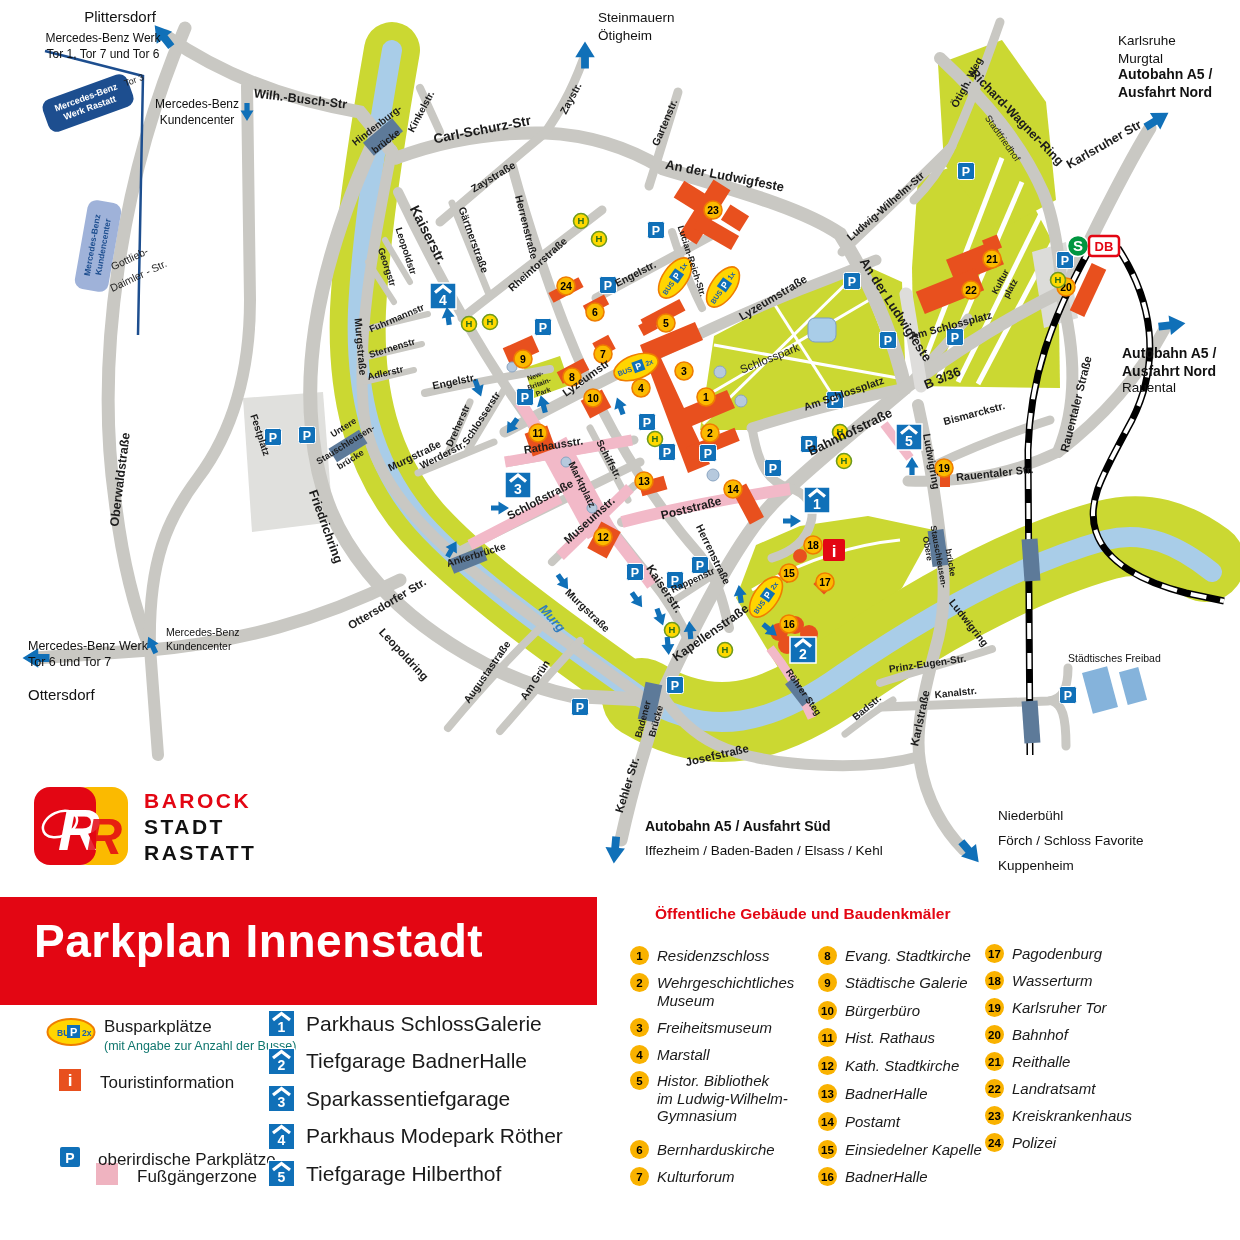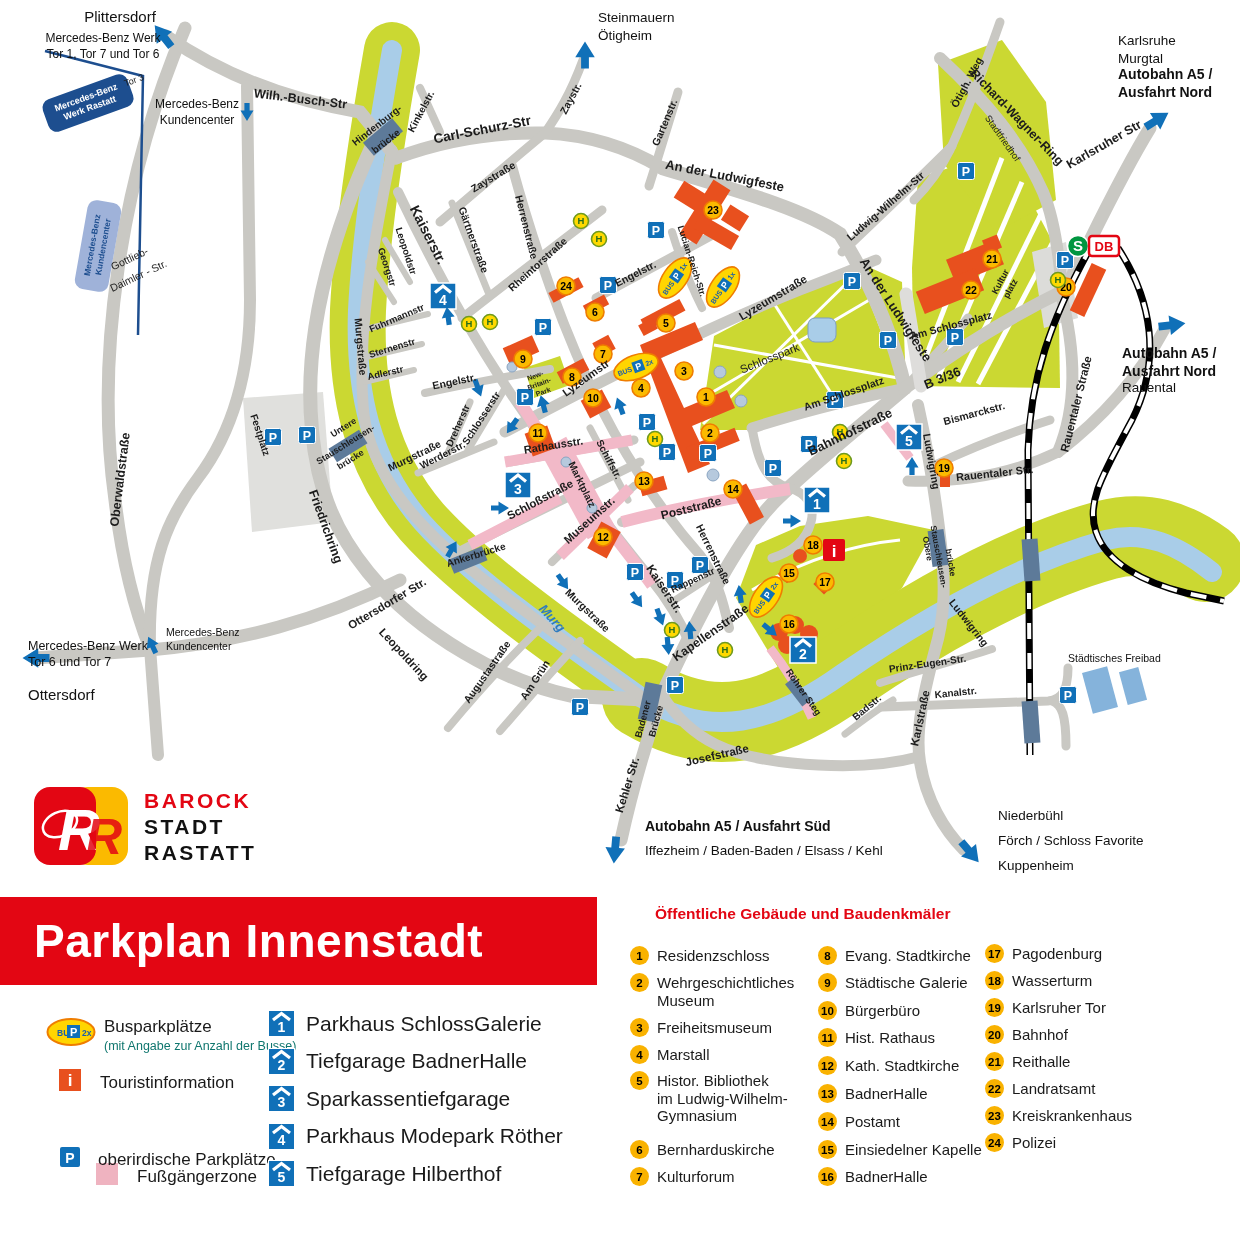--- a/index.html
+++ b/index.html
@@ -1,36 +1,36 @@
 <!DOCTYPE html>
 <html><head>
 <meta charset="utf-8">
 <style>
   html,body{margin:0;padding:0;background:#fff;}
   .stage{position:relative;width:1240px;height:1240px;background:#fff;overflow:hidden;
          font-family:"Liberation Sans",sans-serif;color:#1a1a1a;}
   svg text{font-family:"Liberation Sans",sans-serif;}
-  .titlebar{position:absolute;left:0;top:897px;width:597px;height:88px;background:#e30613;}
+  .titlebar{position:absolute;left:0;top:897px;width:597px;height:108px;background:#e30613;}
   .titlebar span{display:block;color:#fff;font-size:46px;font-weight:600;line-height:88px;
                  margin-left:34px;letter-spacing:.5px;white-space:nowrap;}
   .logo{position:absolute;left:30px;top:784px;display:flex;align-items:flex-start;}
   .logotext{margin-left:12px;margin-top:4px;}
   .logotext div{font-size:21px;font-weight:700;letter-spacing:2.5px;line-height:26px;color:#111;}
   .logotext .l1{color:#e30613;}
   .lrow{position:absolute;display:flex;align-items:center;}
   .lrow .txt{font-size:17px;color:#1a1a1a;margin-top:7px;}
   .lrow .sub{font-size:12.5px;color:#0f766e;margin-top:2px;}
   .pinksq{width:22px;height:22px;background:#efb3c0;}
   .glist-row{position:absolute;display:flex;align-items:center;gap:11px;}
   .glist-row .txt{font-size:21px;}
   .blist-title{position:absolute;left:655px;top:905px;font-size:15.5px;font-weight:700;color:#e30613;}
   .b-item{position:absolute;display:flex;gap:8px;}
   .badge{flex:0 0 auto;width:19px;height:19px;border-radius:50%;background:#f9b200;color:#000;
          font-weight:700;font-size:11.5px;display:flex;align-items:center;justify-content:center;}
-  .b-item .txt{font-size:15px;line-height:17.5px;padding-top:1px;white-space:nowrap;}
+  .b-item .txt{font-size:15px;line-height:17.5px;padding-top:1px;white-space:nowrap;font-style:italic;}
 </style>
 </head>
 <body>
 
 <div class="stage">
 
   <svg id="map" width="1240" height="895" viewBox="0 0 1240 895">
 
     <g>
       <path d="M 700,430 L 714,336 L 778,302 L 862,264 L 902,282 L 906,386 L 836,408 L 754,430 Z" fill="#cbd832"></path>

